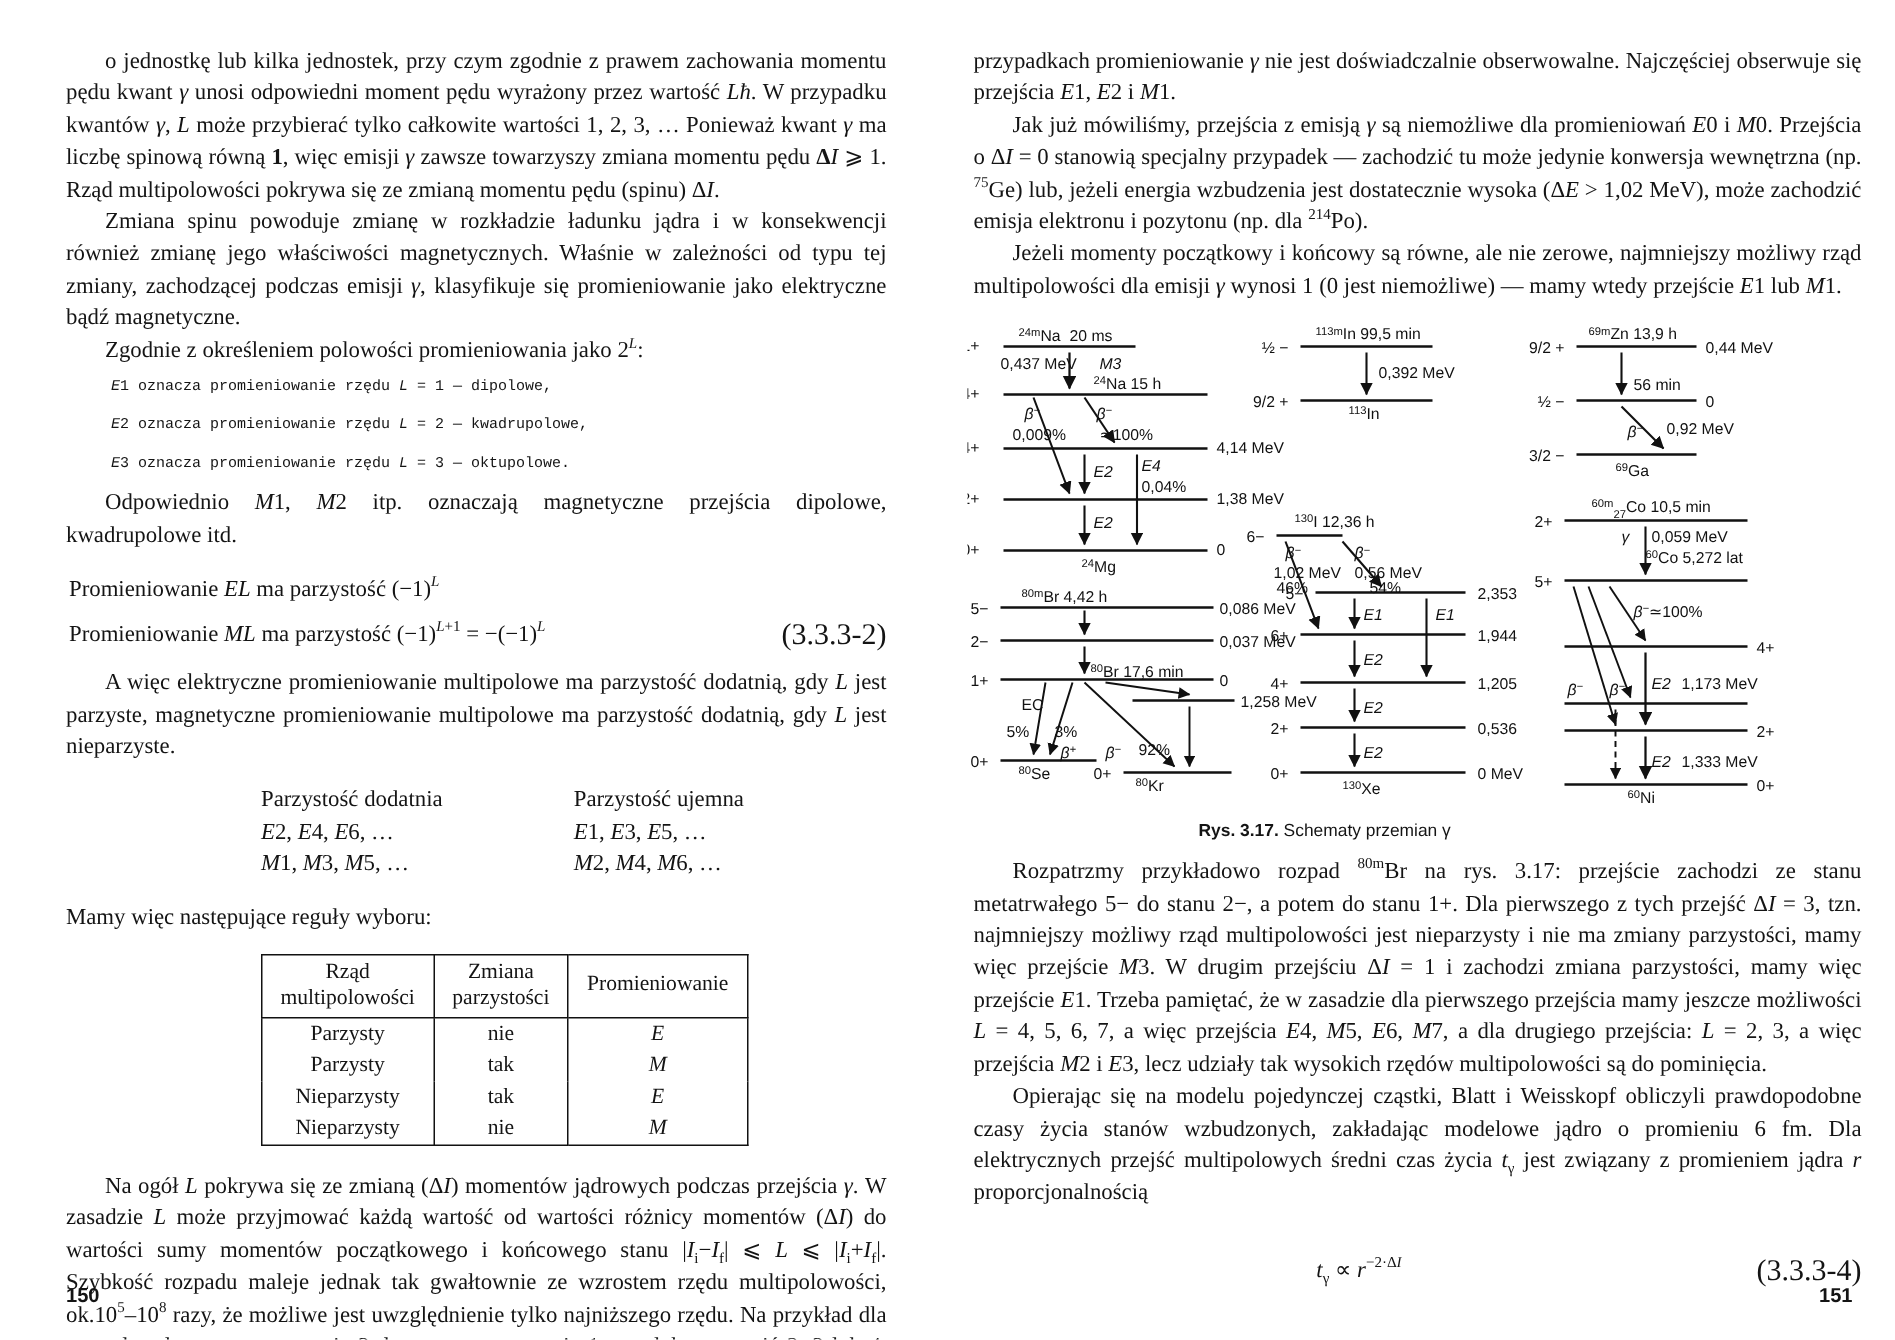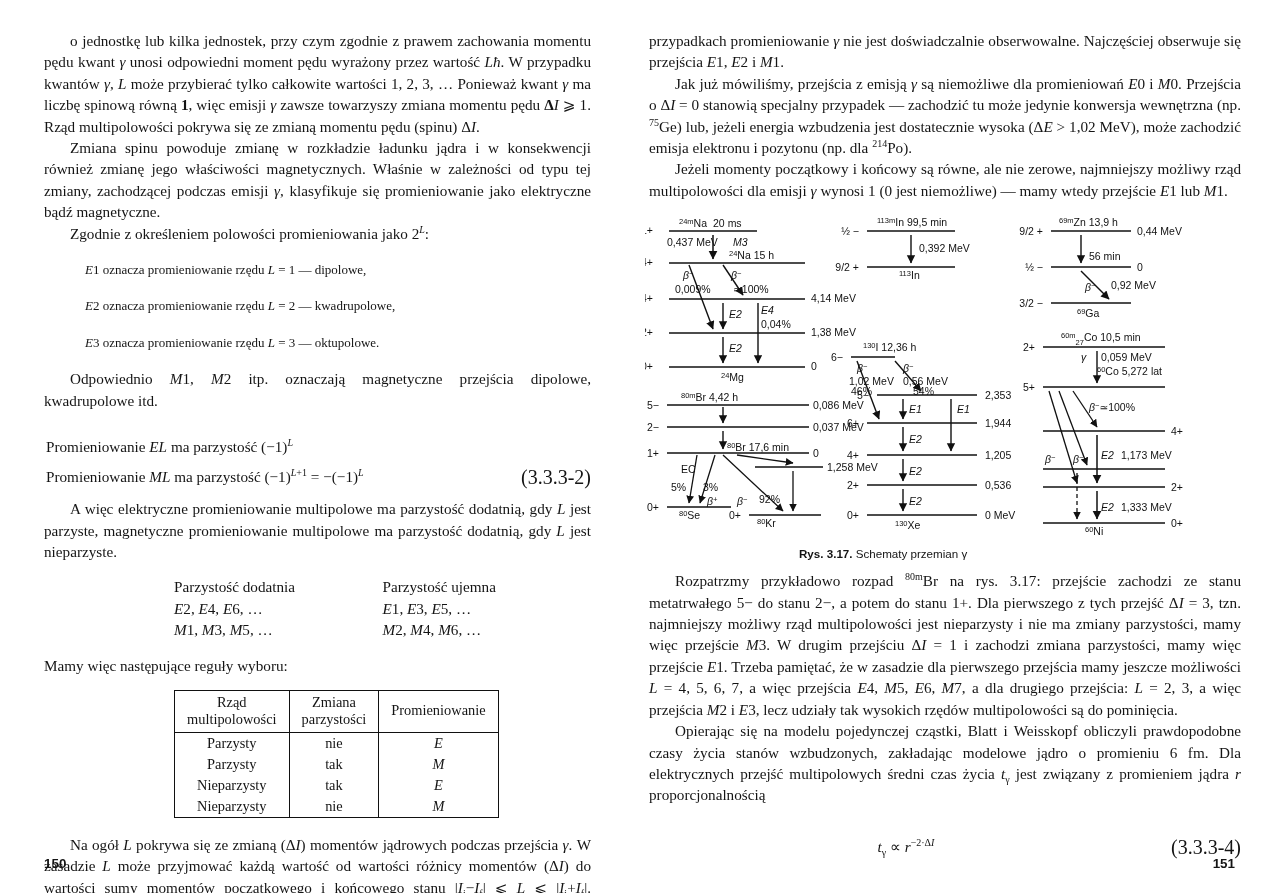--- a/index.html
+++ b/index.html
@@ -35,30 +35,31 @@
     hyphens: manual;
     font-family: Liberation Serif, serif;
   }
   p.body.noind { text-indent: 0; }
 
   i, em { font-style: italic; }
   sup { font-size: 0.66em; vertical-align: super; line-height: 0; }
   sub { font-size: 0.66em; vertical-align: sub; line-height: 0; }
 
   .list-line {
-    margin: 15px;
-    font-size: 13px;
+    margin: 4px;
+    font-size: 10px;
     line-height: 21.4px;
     text-indent: 26px;
+    font-family: Liberation Mono, monospace;
   }
 
   
   .eqblock {
     position: relative;
-    margin: 21px 0 6px 0;
+    margin: 11px 0 6px 0;
     font-size: 15.2px;
     line-height: 30px;
   }
   .eqblock .eqline { text-indent: 0; padding-left: 2px; }
   .eqnum {
     position: absolute;
     right: 0;
     font-size: 20px;
   }
 

